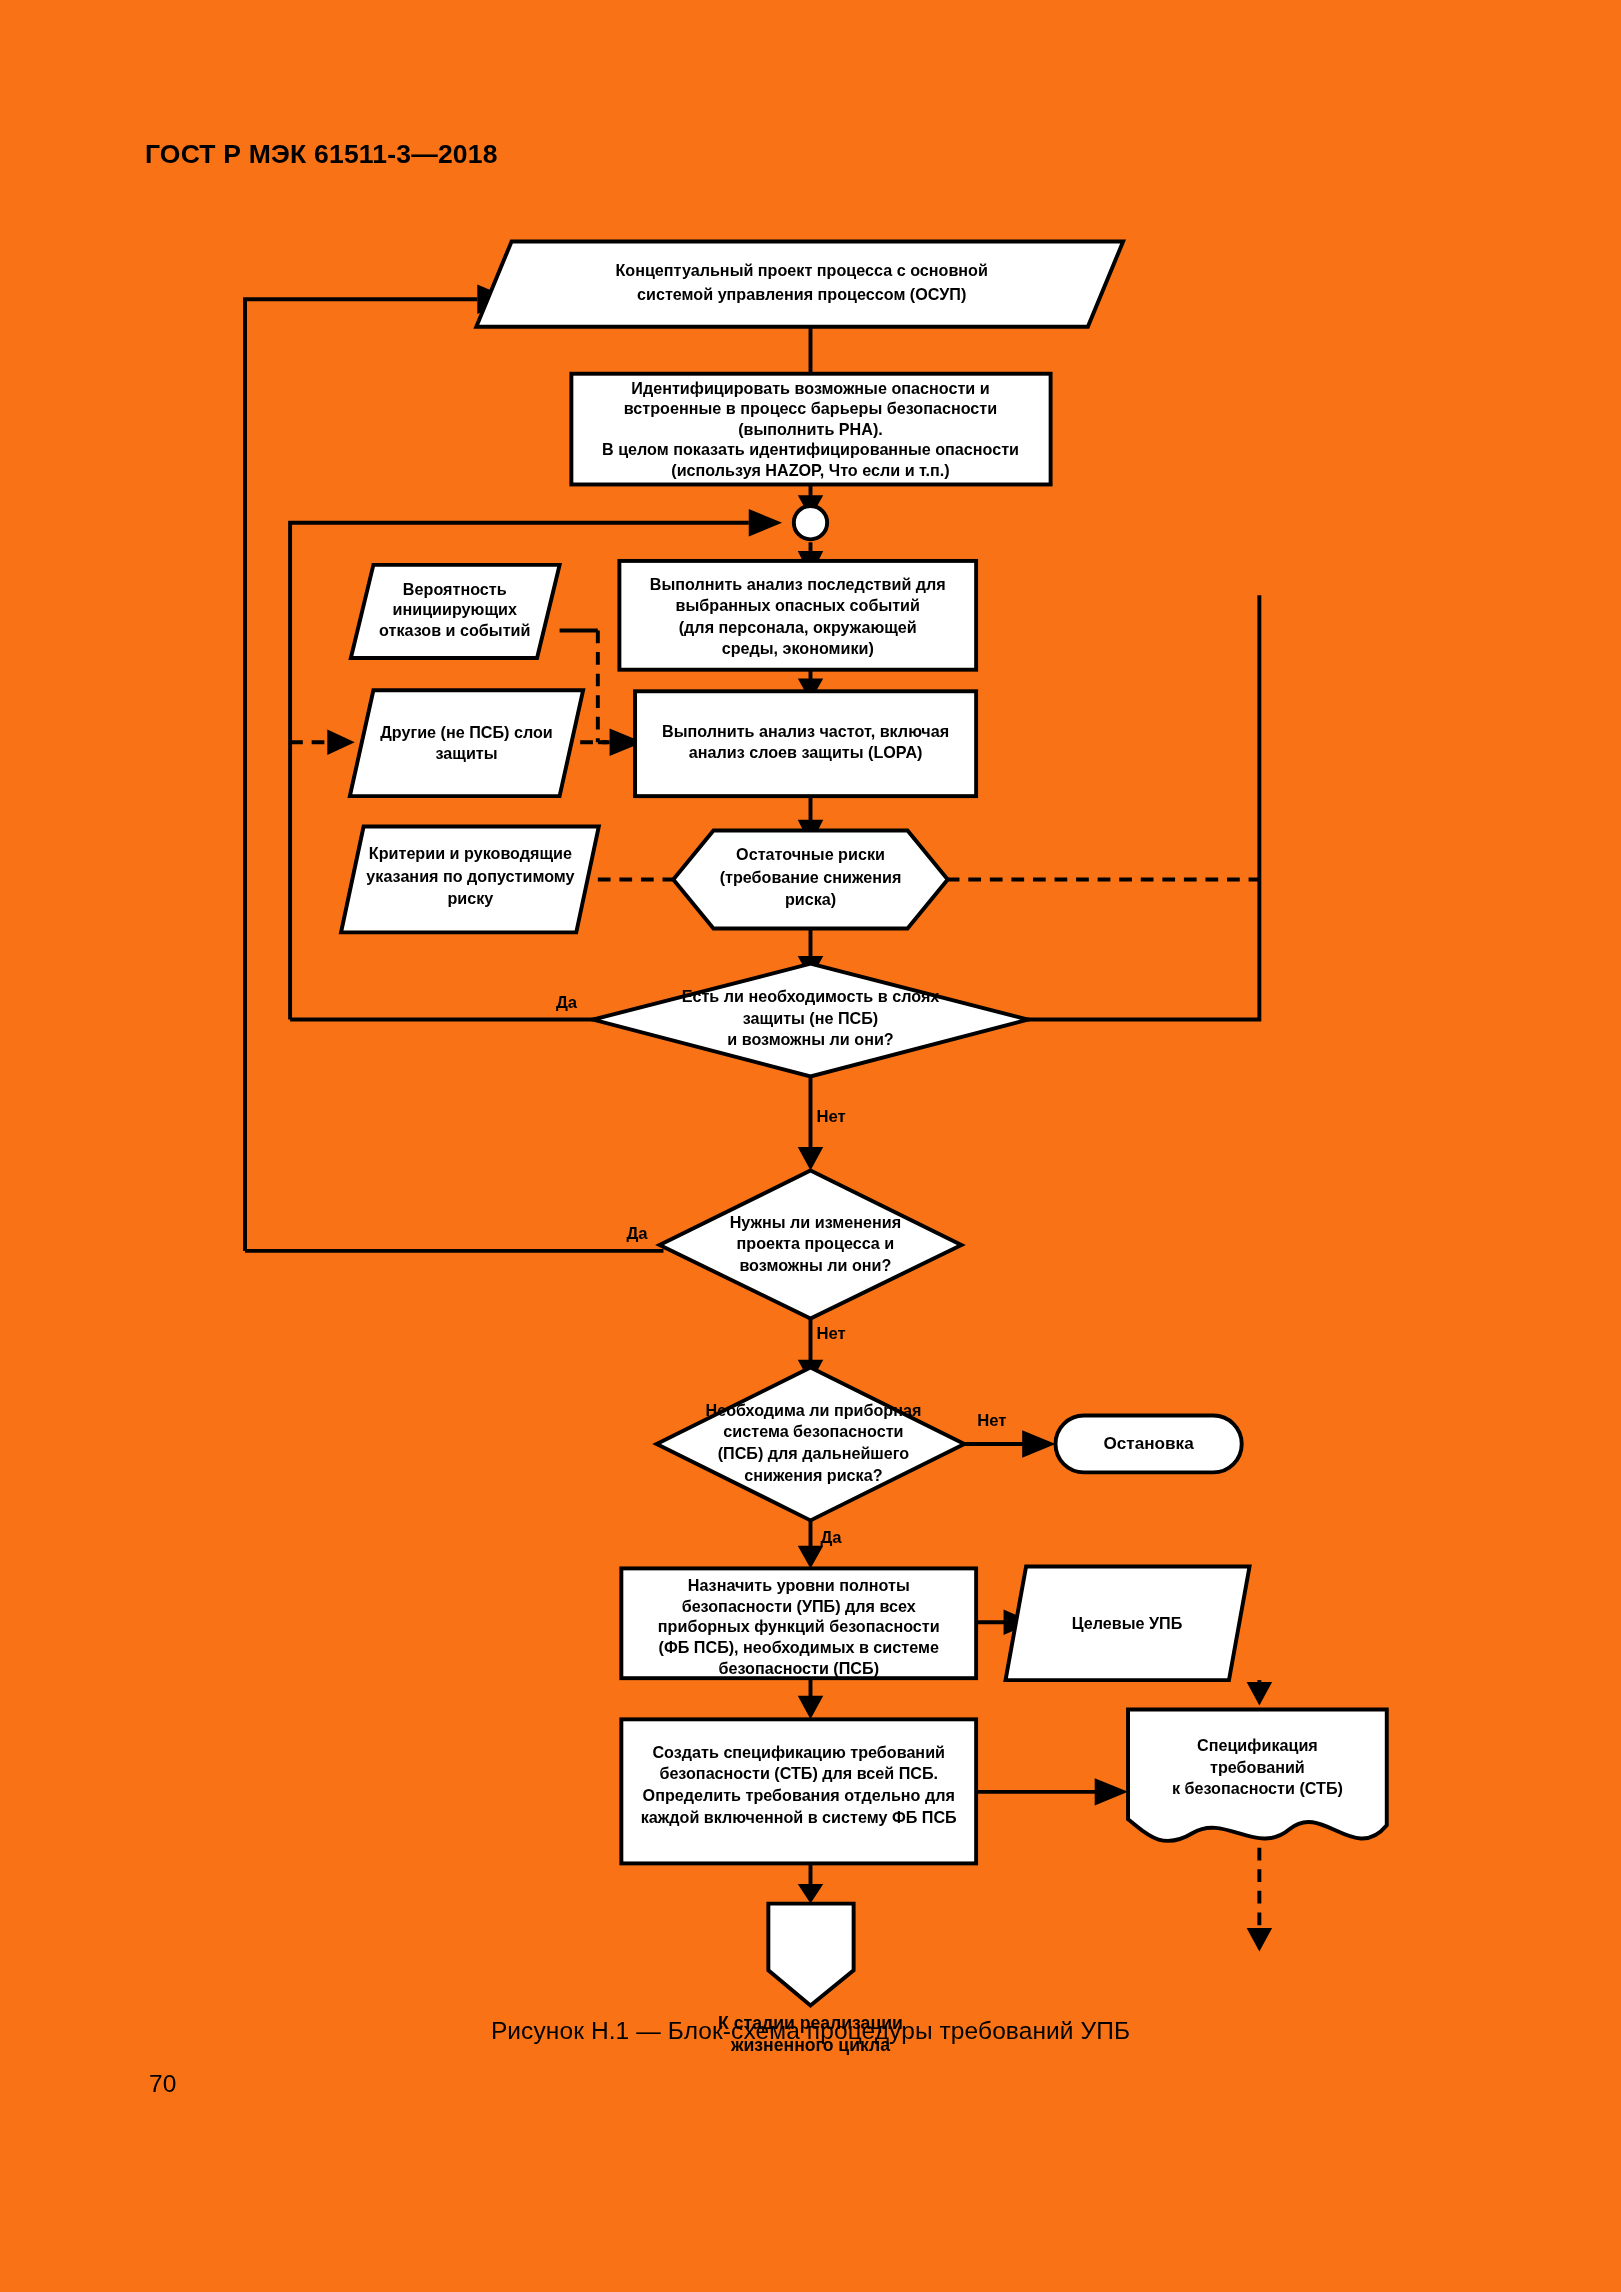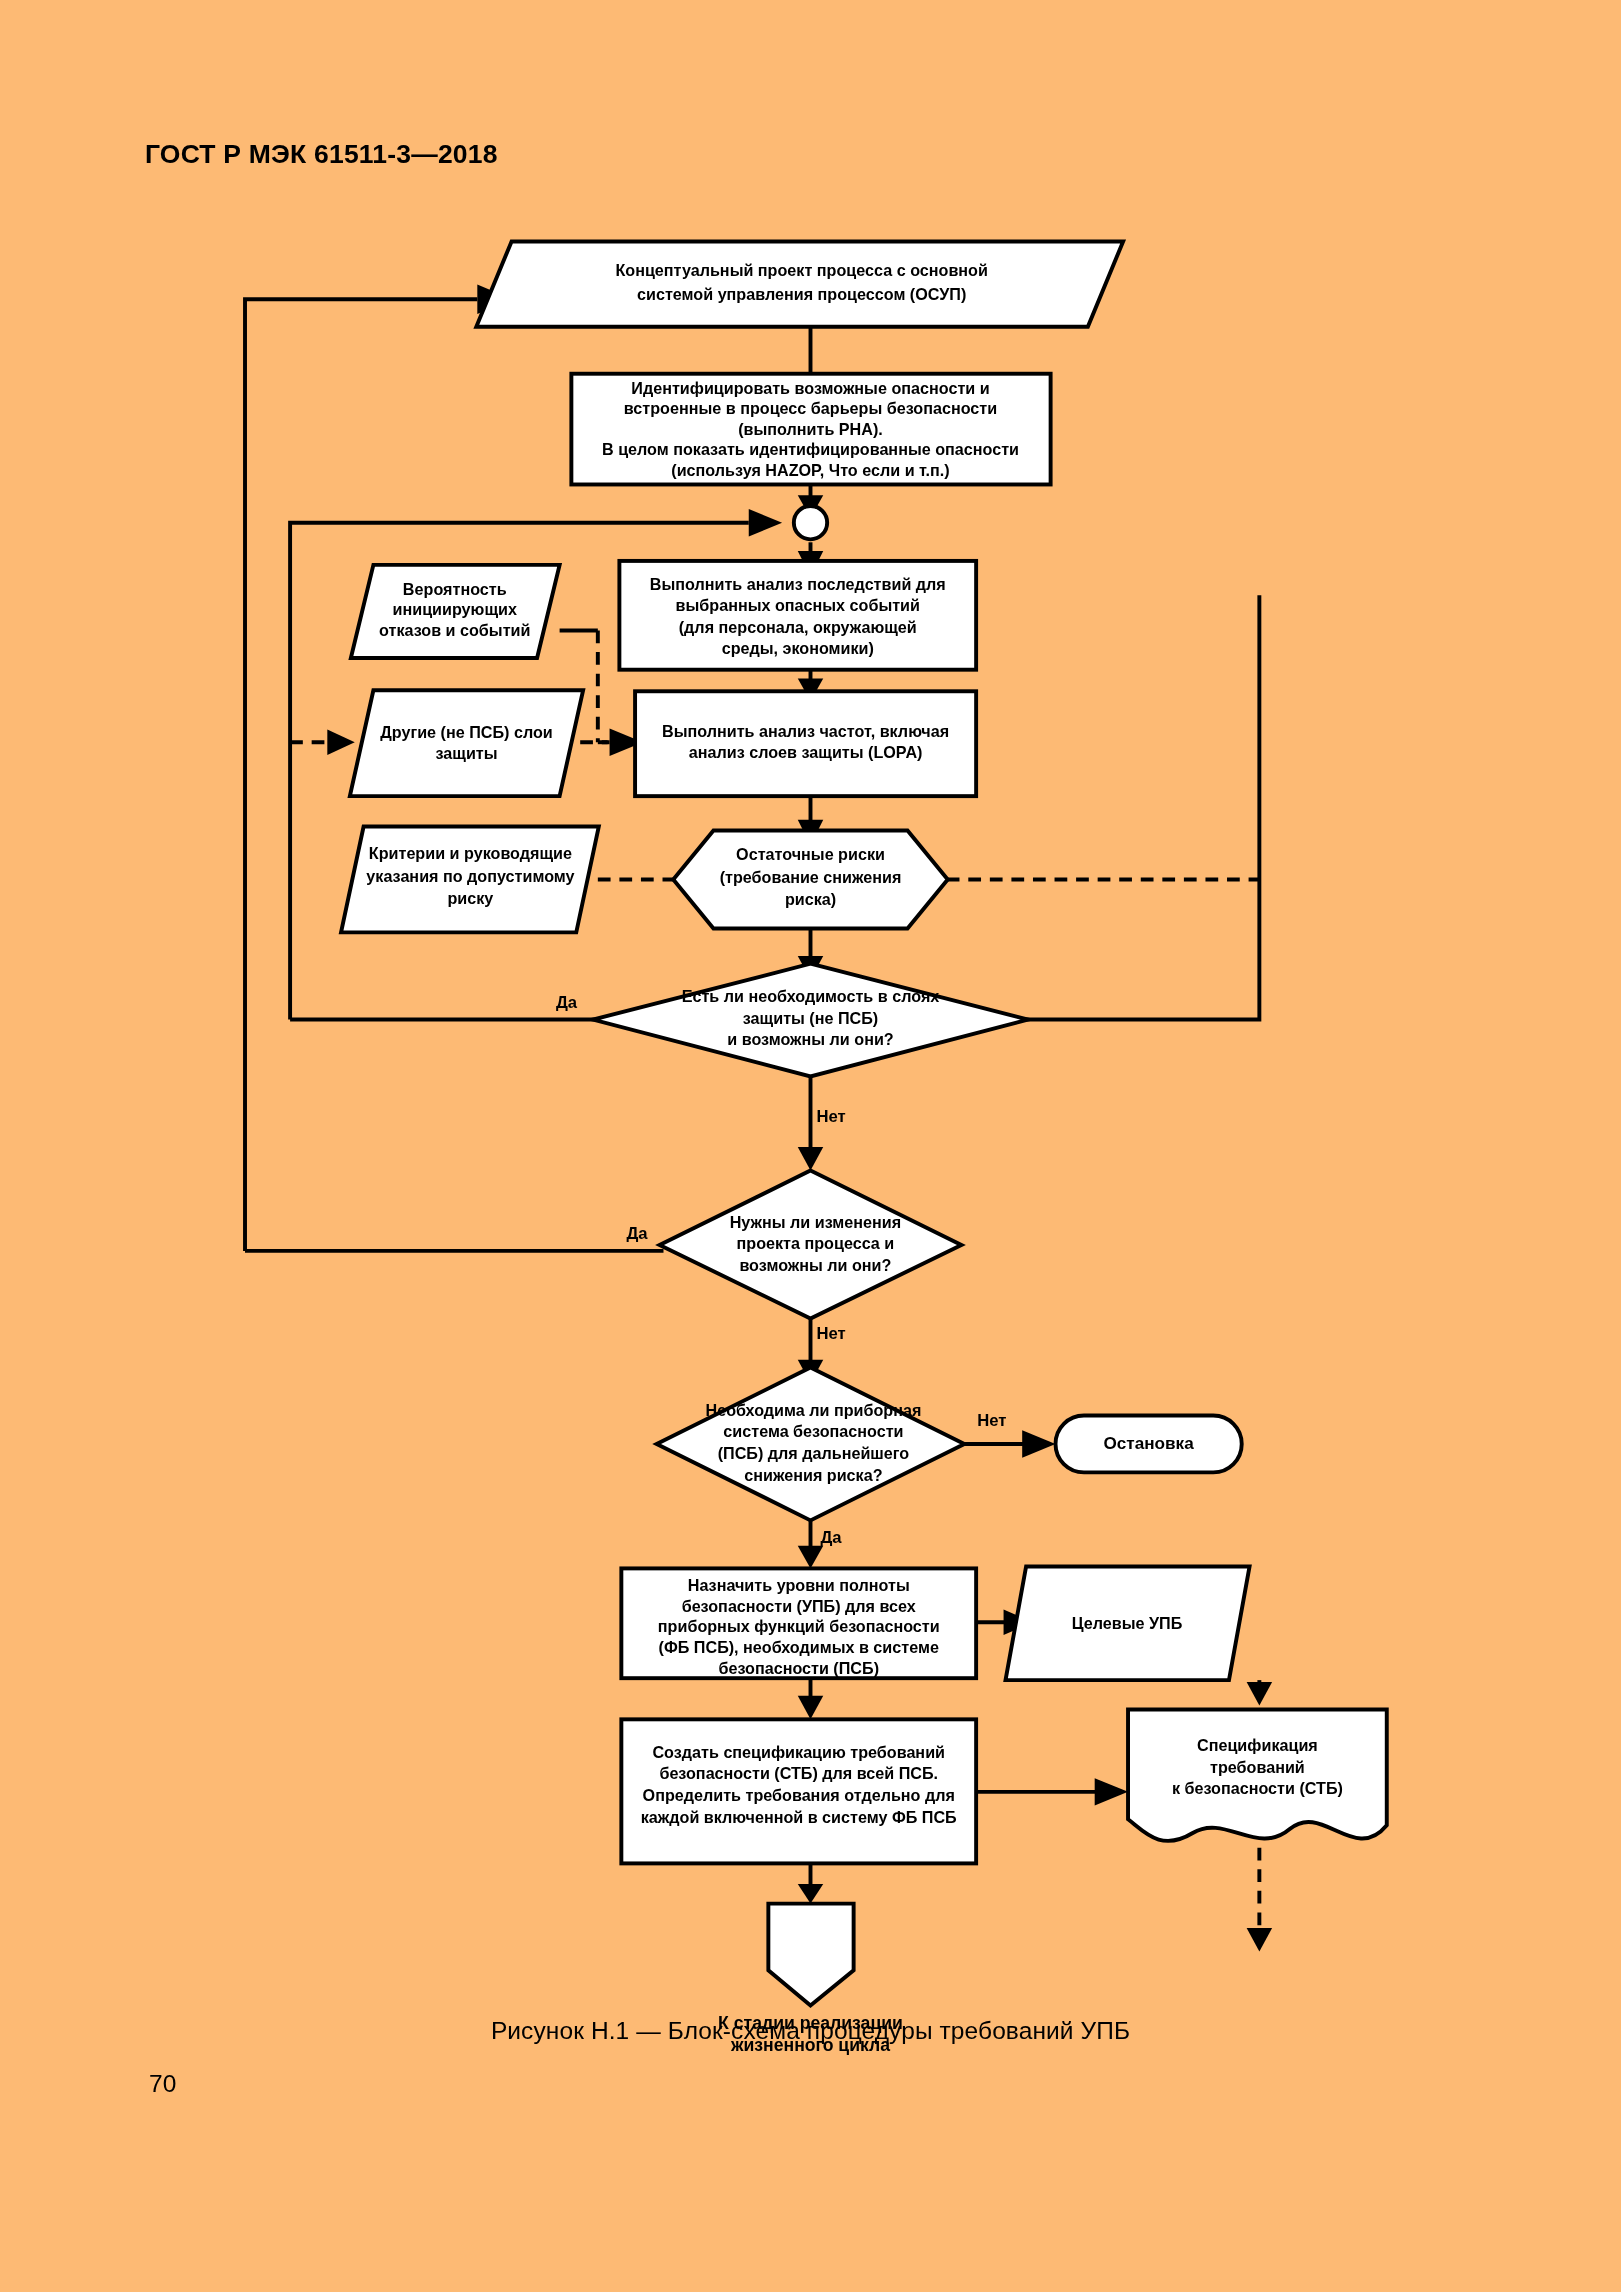--- a/index.html
+++ b/index.html
@@ -11,21 +11,21 @@
     width: 1621px;
     height: 2293px;
     font-family: "Liberation Sans", sans-serif;
     color: #000000;
     position: relative;
     overflow: hidden;
   }
   .page {
     position: absolute;
     inset: 0;
-    background: #fdba74;
+    background: #f97316;
   }
   .doc-header {
     position: absolute;
     left: 145px;
     top: 139px;
     font-size: 26.5px;
     font-weight: bold;
     letter-spacing: 0.2px;
     white-space: nowrap;
   }

